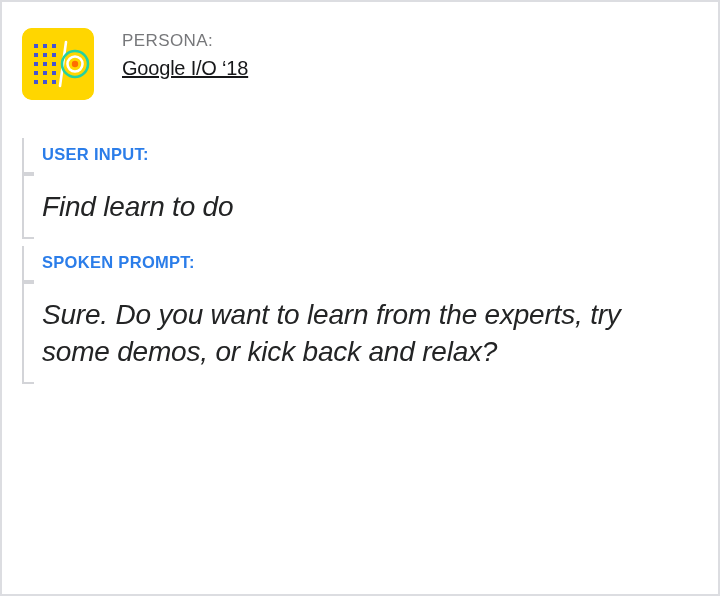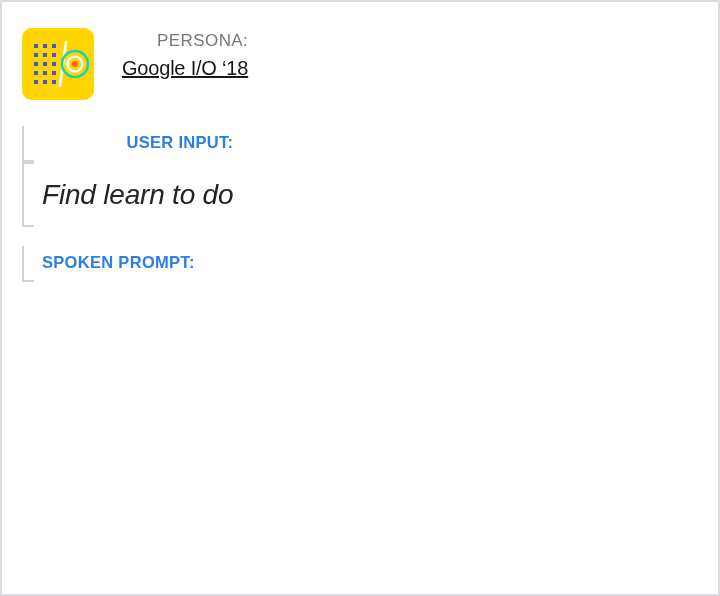--- a/index.html
+++ b/index.html
@@ -15,21 +15,20 @@
   }
 
   .card {
     position: relative;
     box-sizing: border-box;
     width: 720px;
     height: 596px;
     background: #ffffff;
     border: 2px solid #dcdde1;
     overflow: hidden;
-    text-align: right;
   }
 
   
   .persona-row {
     position: absolute;
     left: 20px;
     top: 26px;
     display: flex;
     align-items: flex-start;
   }
@@ -130,21 +129,21 @@
     font-style: italic;
     color: #232425;
     line-height: 1.33;
     letter-spacing: -0.2px;
     font-weight: 400;
   }
 
   .label-pad  { padding-top: 8px; padding-bottom: 11px; }
   .quote-pad  { padding-top: 14px; padding-bottom: 14px; }
 
-  #user-input-block   { top: 124px; }
+  #user-input-block   { top: 136px; }
   #spoken-prompt-block{ top: 244px; }
 </style>
 </head>
 <body>
 
 <div class="card">
 
   <div class="persona-row">
 
     <div class="logo">
@@ -194,15 +193,19 @@
       <span class="tick-bottom"></span>
     </div>
   </div>
 
   <div class="block" id="spoken-prompt-block">
 
     <div class="bracket-label label-pad">
       <div class="section-label">SPOKEN PROMPT:</div>
     </div>
 
+    <div class="bracket-quote quote-pad">
+      <div class="quote-text" style="width:630px;">Sure. Do you want to learn from the experts, try some demos, or kick back and relax?</div>
+      <span class="tick-bottom"></span>
+    </div>
   </div>
 
 </div>
 
 </body></html>

